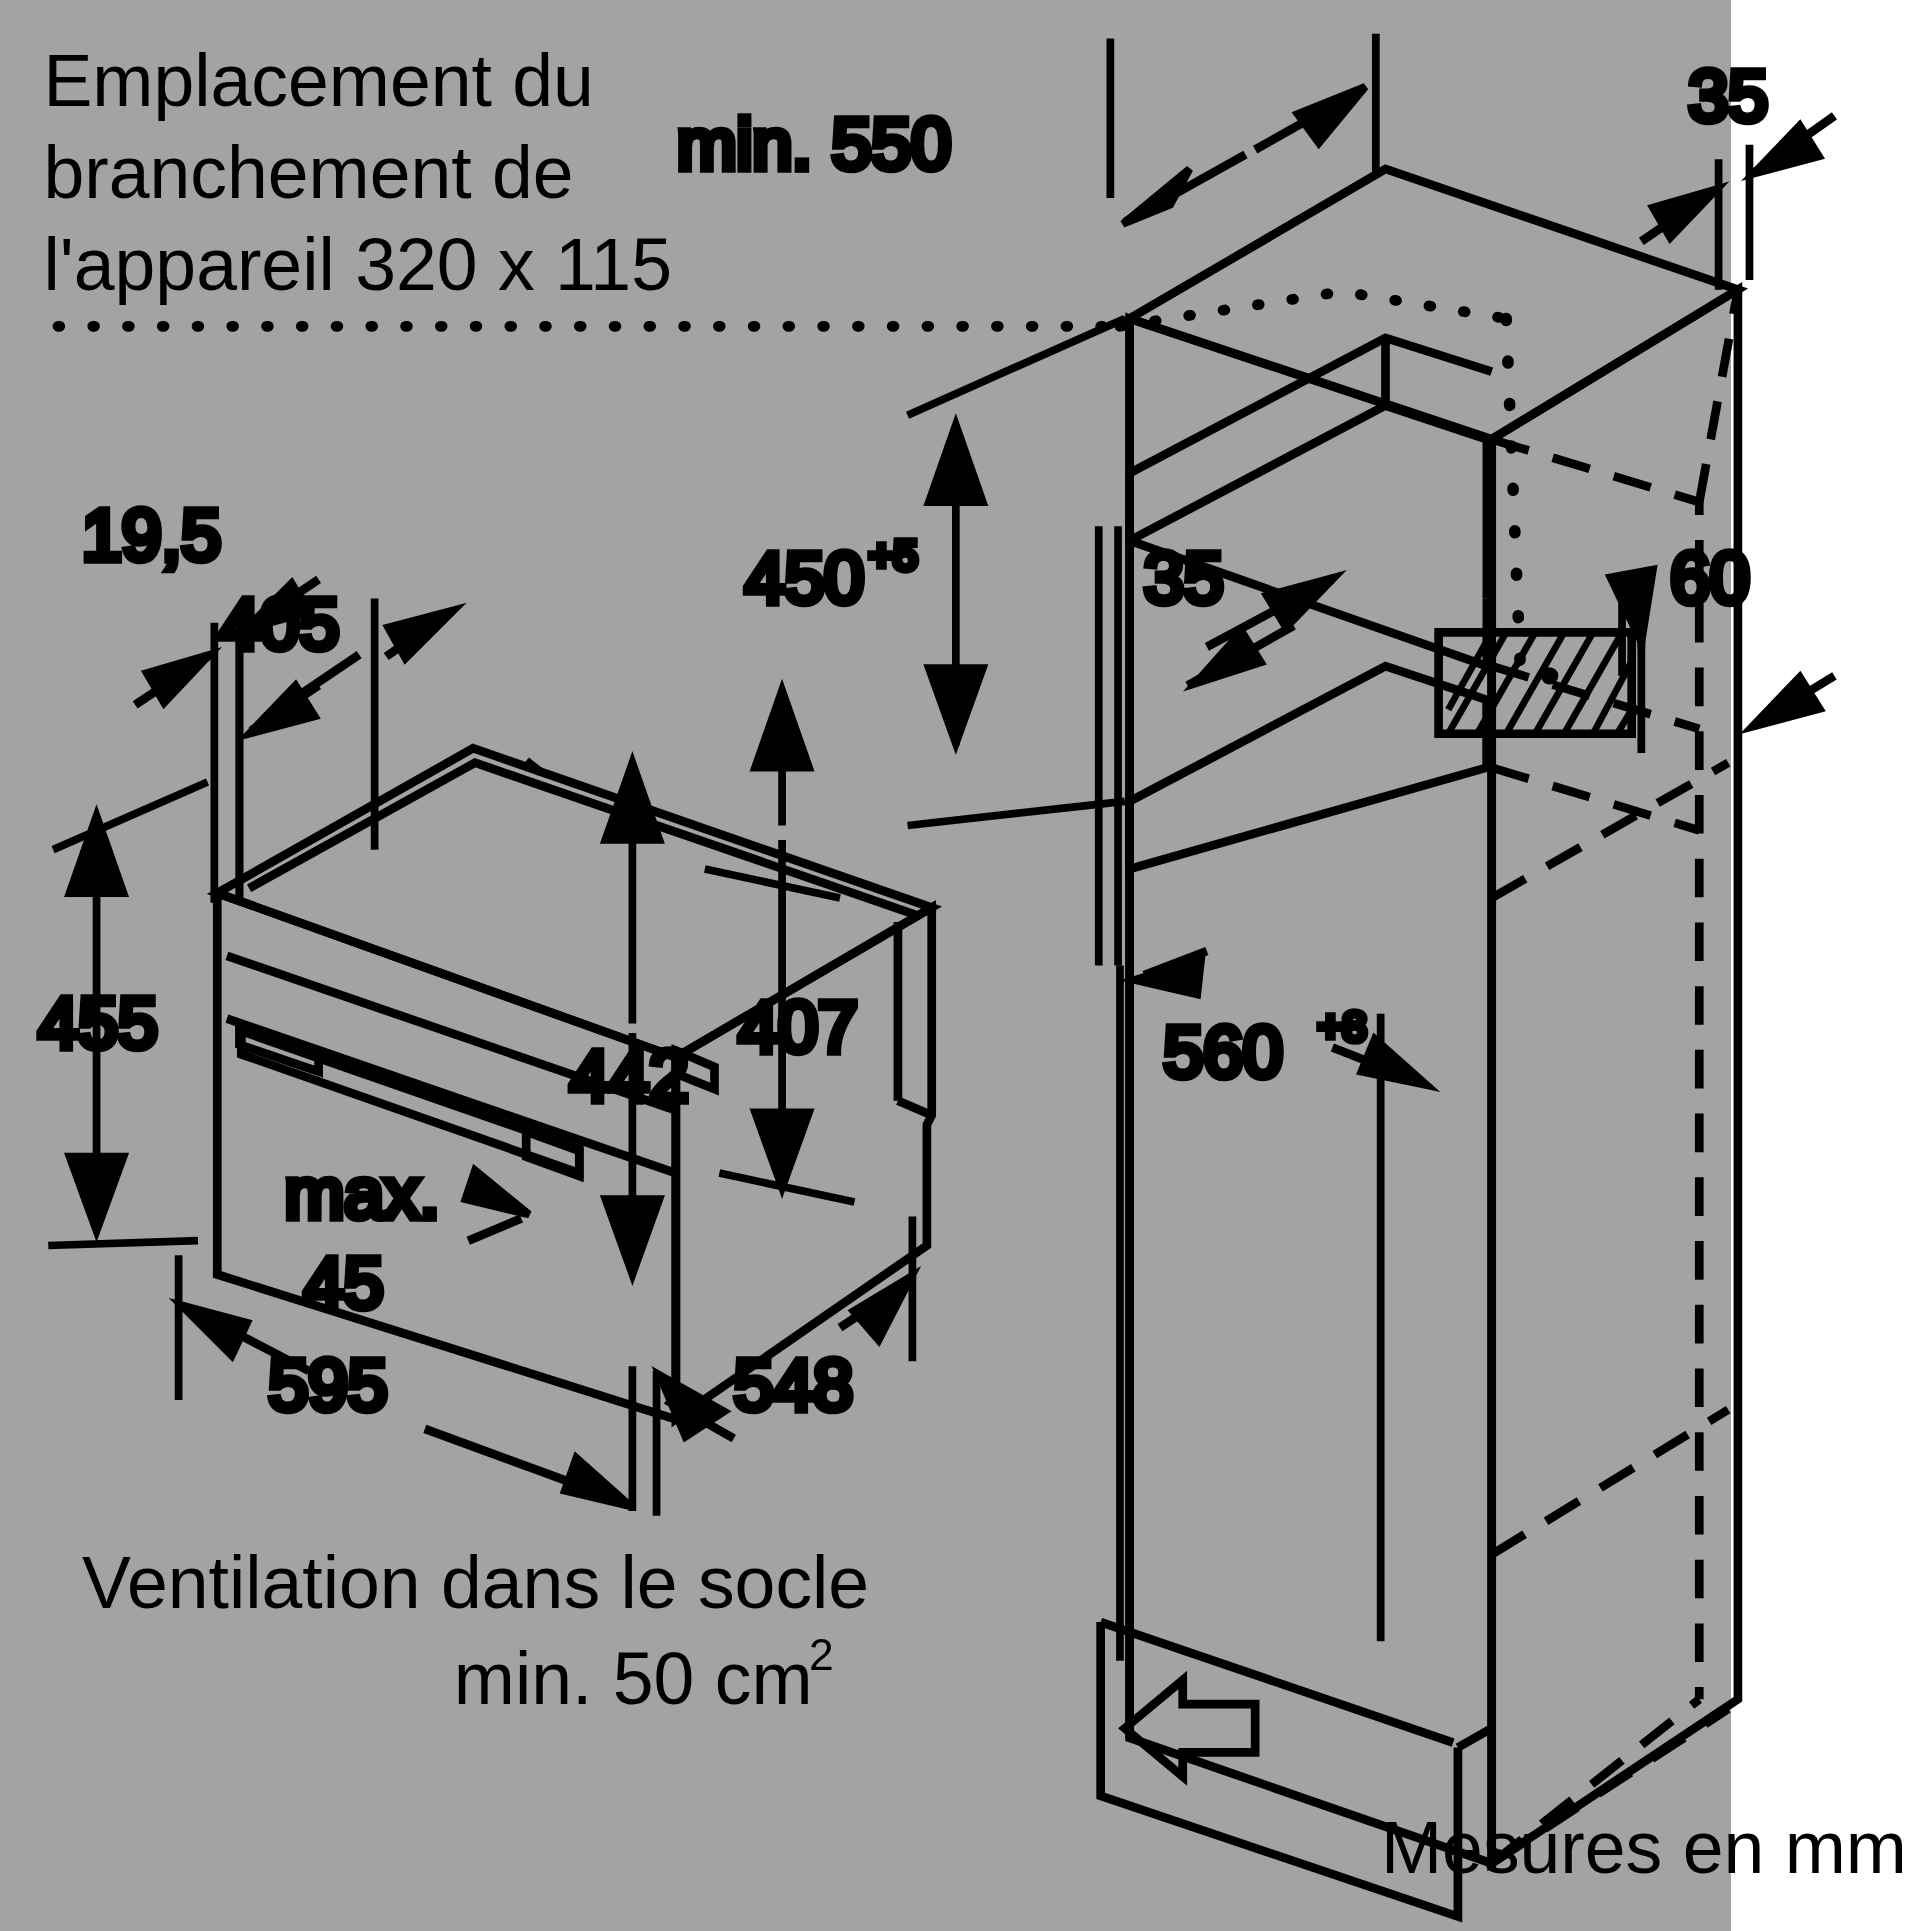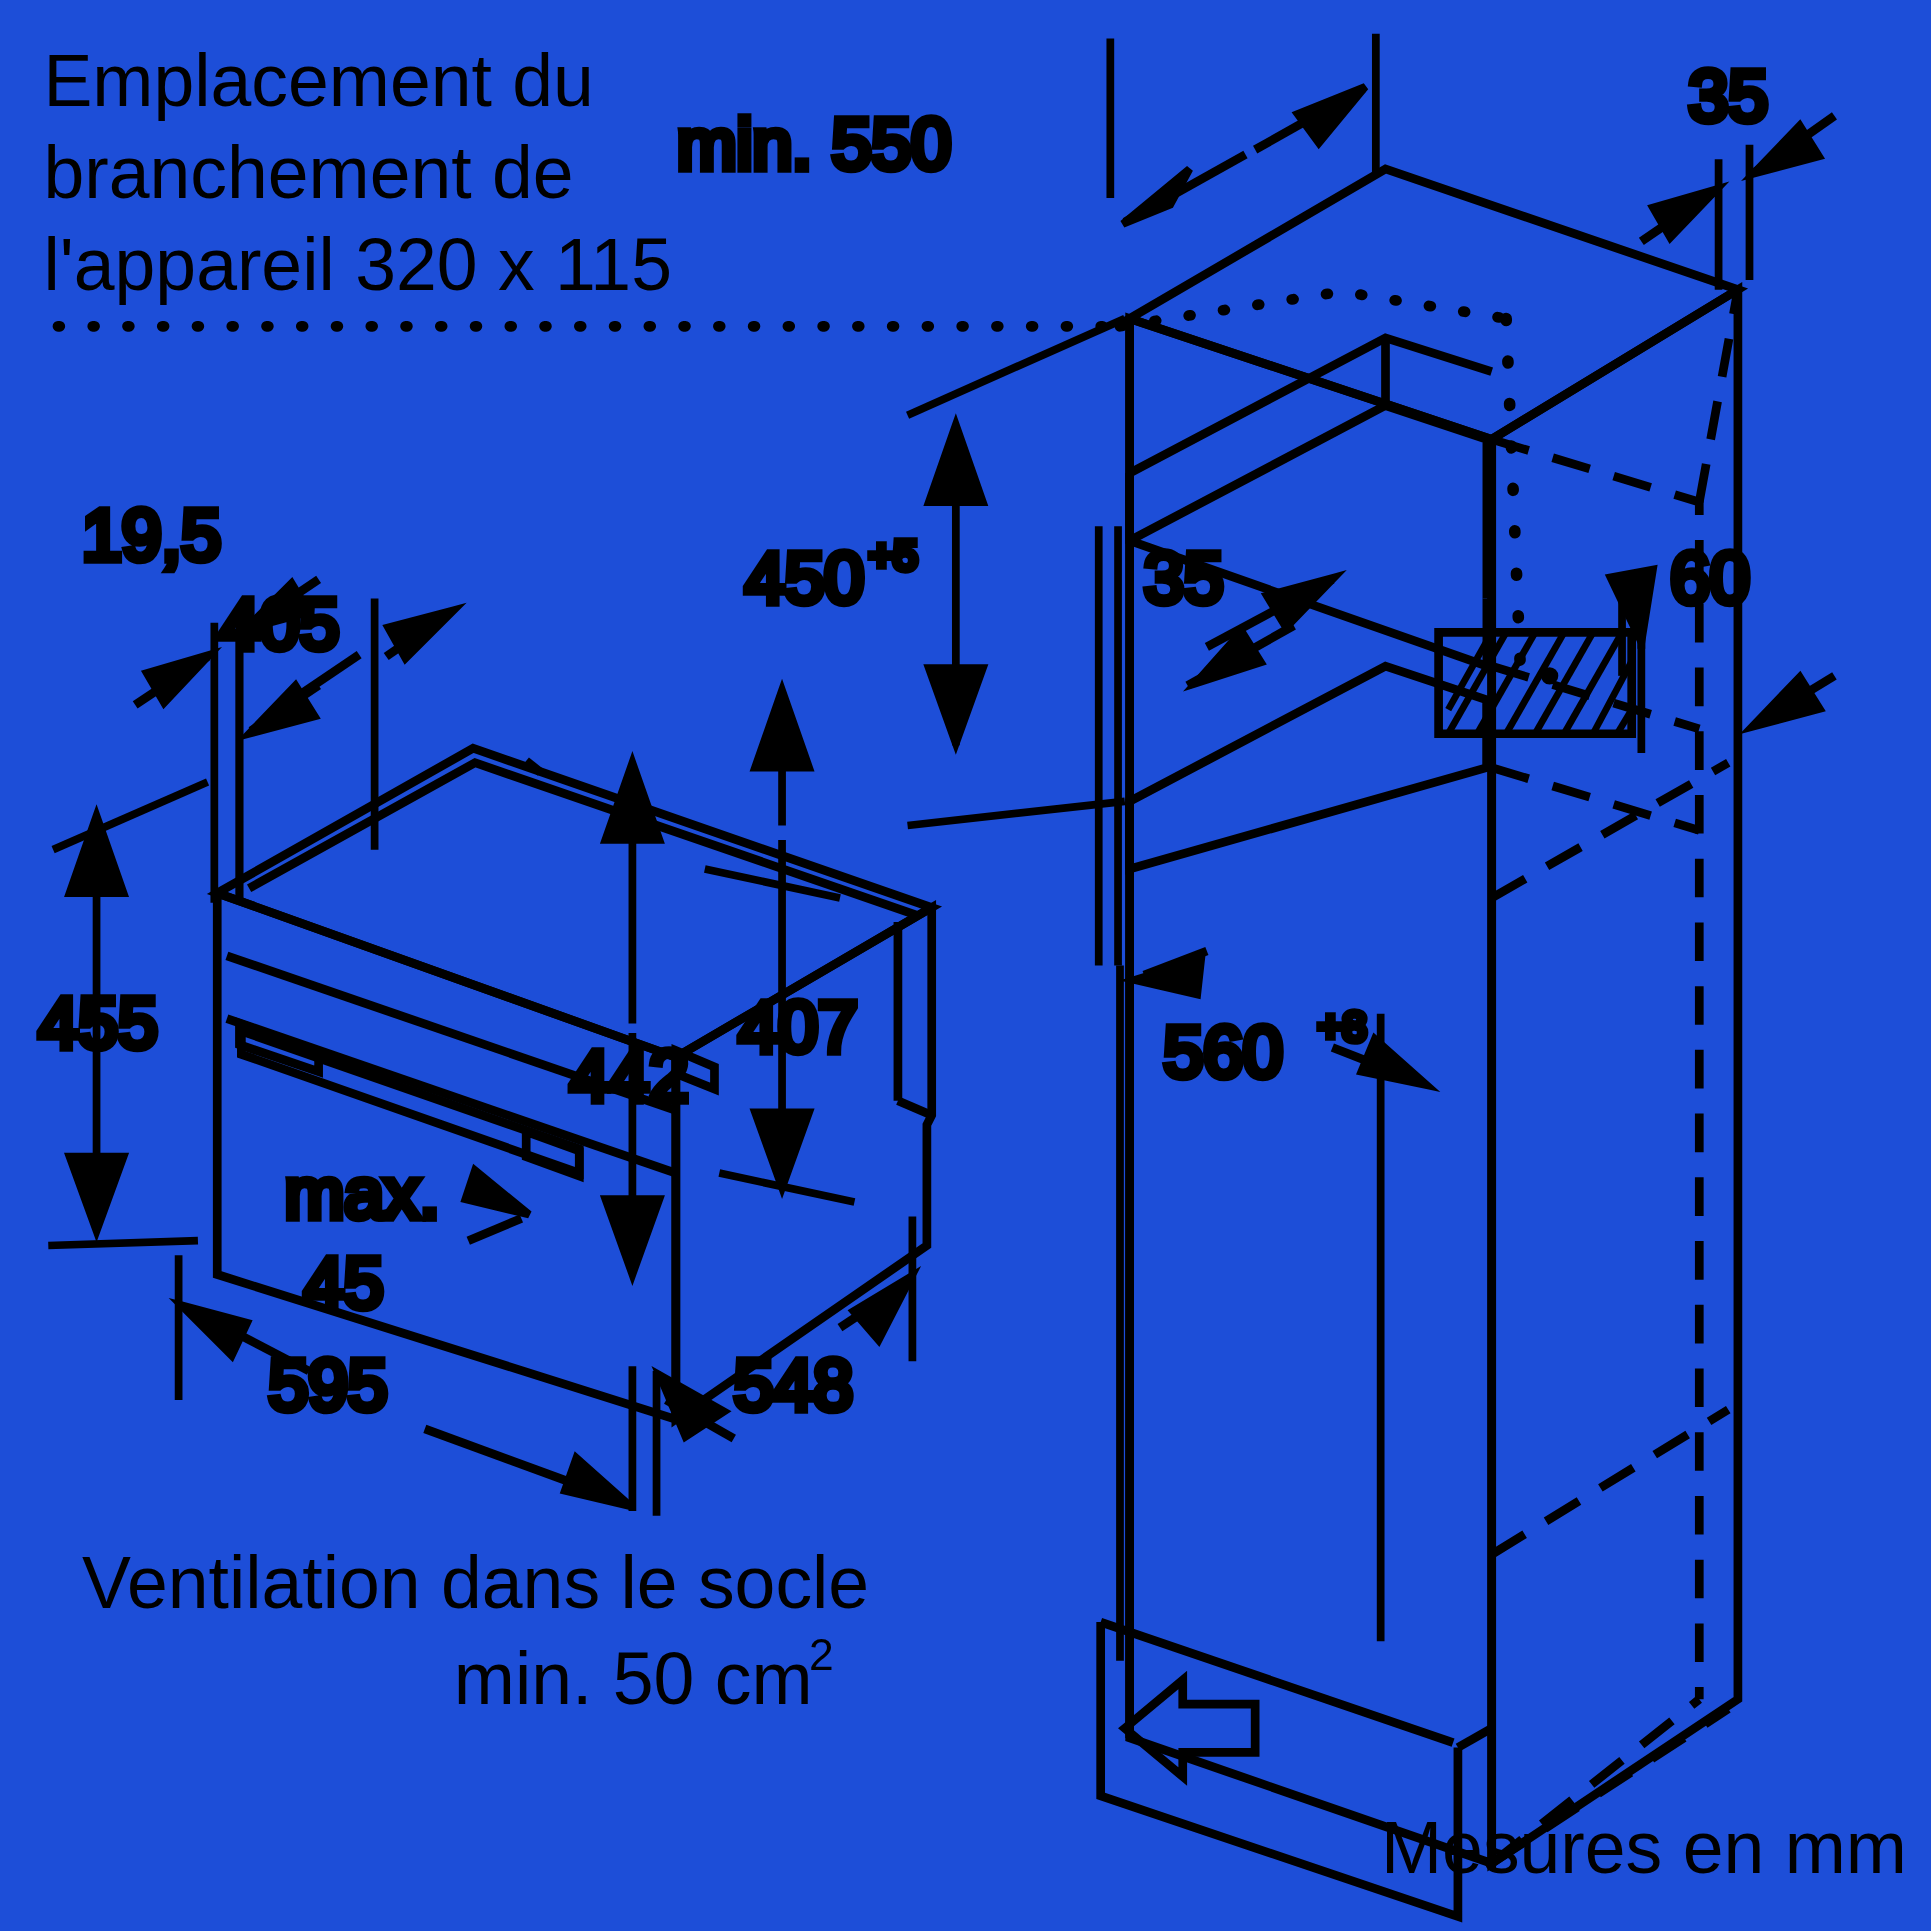--- a/index.html
+++ b/index.html
@@ -1,18 +1,18 @@
 <!DOCTYPE html>
 <html><head>
 <meta charset="utf-8">
 <style>
   html,body{margin:0;padding:0;background:#ffffff;}
   body{width:1931px;height:1931px;overflow:hidden;
        font-family:"Liberation Sans","DejaVu Sans",sans-serif;color:#000;}
-  #sheet{position:relative;width:1931px;height:1931px;background:#1d4ed8;}
+  #sheet{position:relative;width:1731px;height:1931px;background:#a3a3a3;}
   svg{position:absolute;left:0;top:0;}
   text{font-family:"Liberation Sans","DejaVu Sans",sans-serif;fill:#000;
        dominant-baseline:alphabetic;}
   .dim{font-size:74px;}
   .dimsup{font-size:44px;}
   .note{font-size:76px;}
   .foot{font-size:76px;}
   .footsup{font-size:46px;}
 </style>
 </head>

